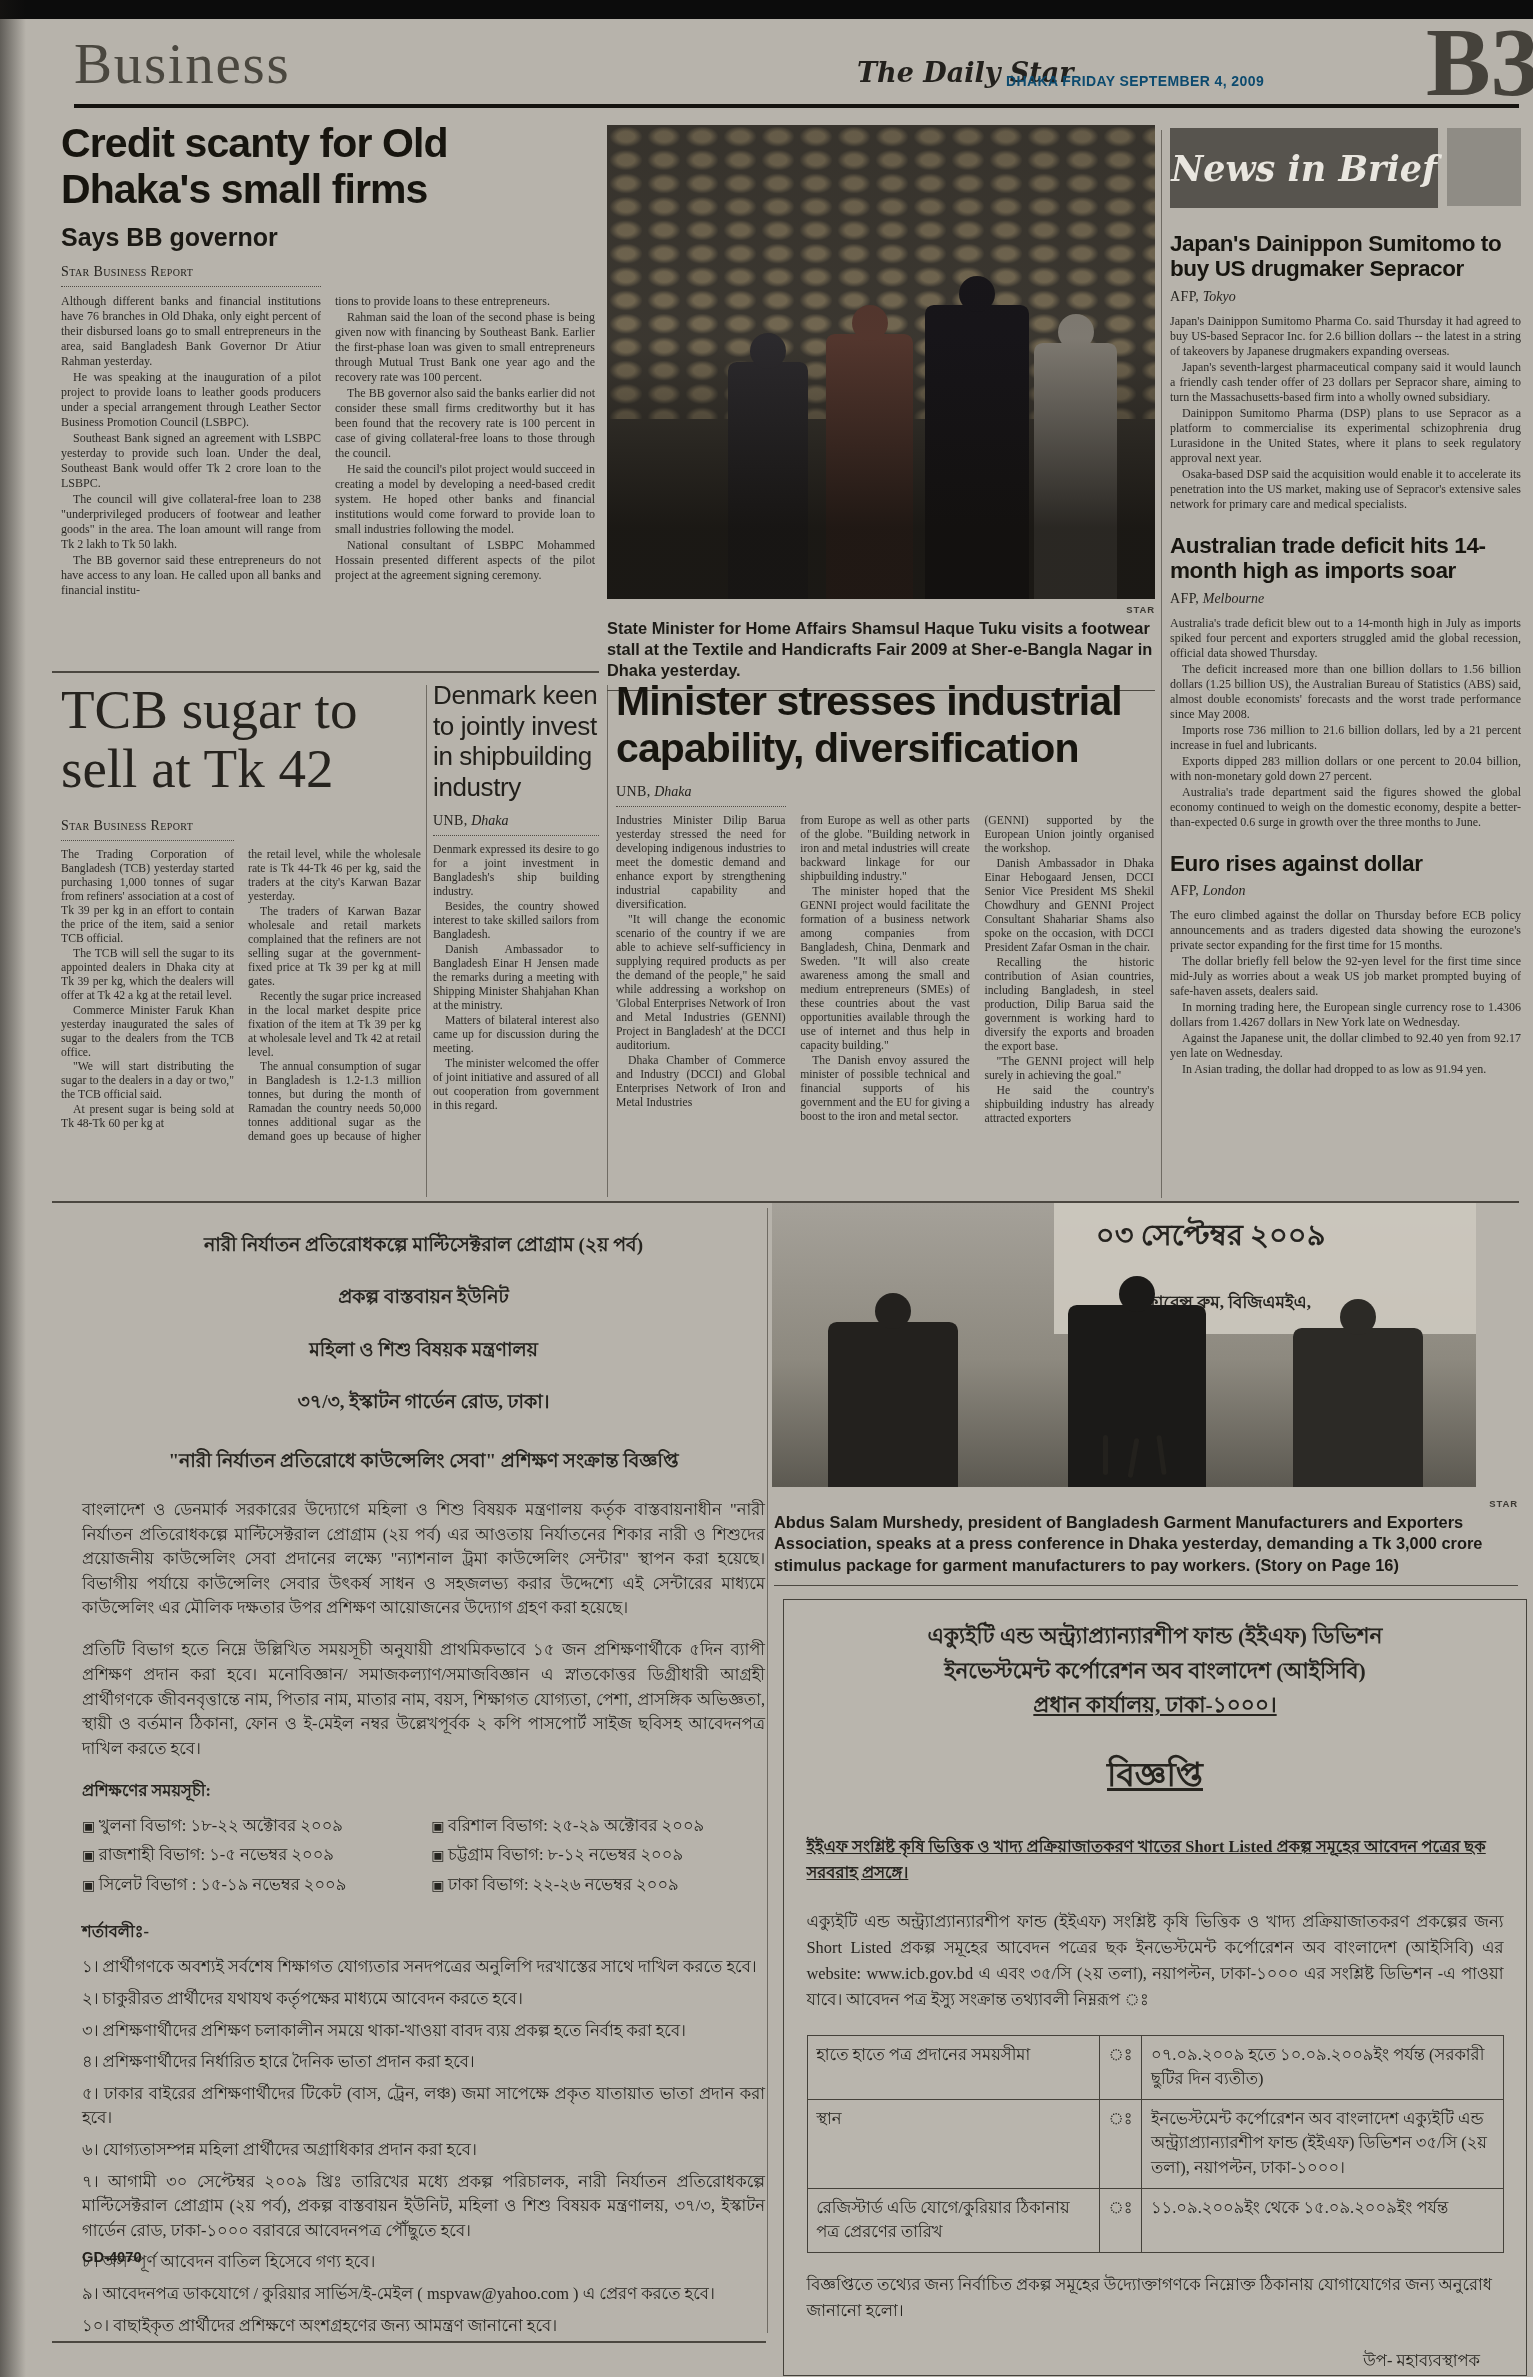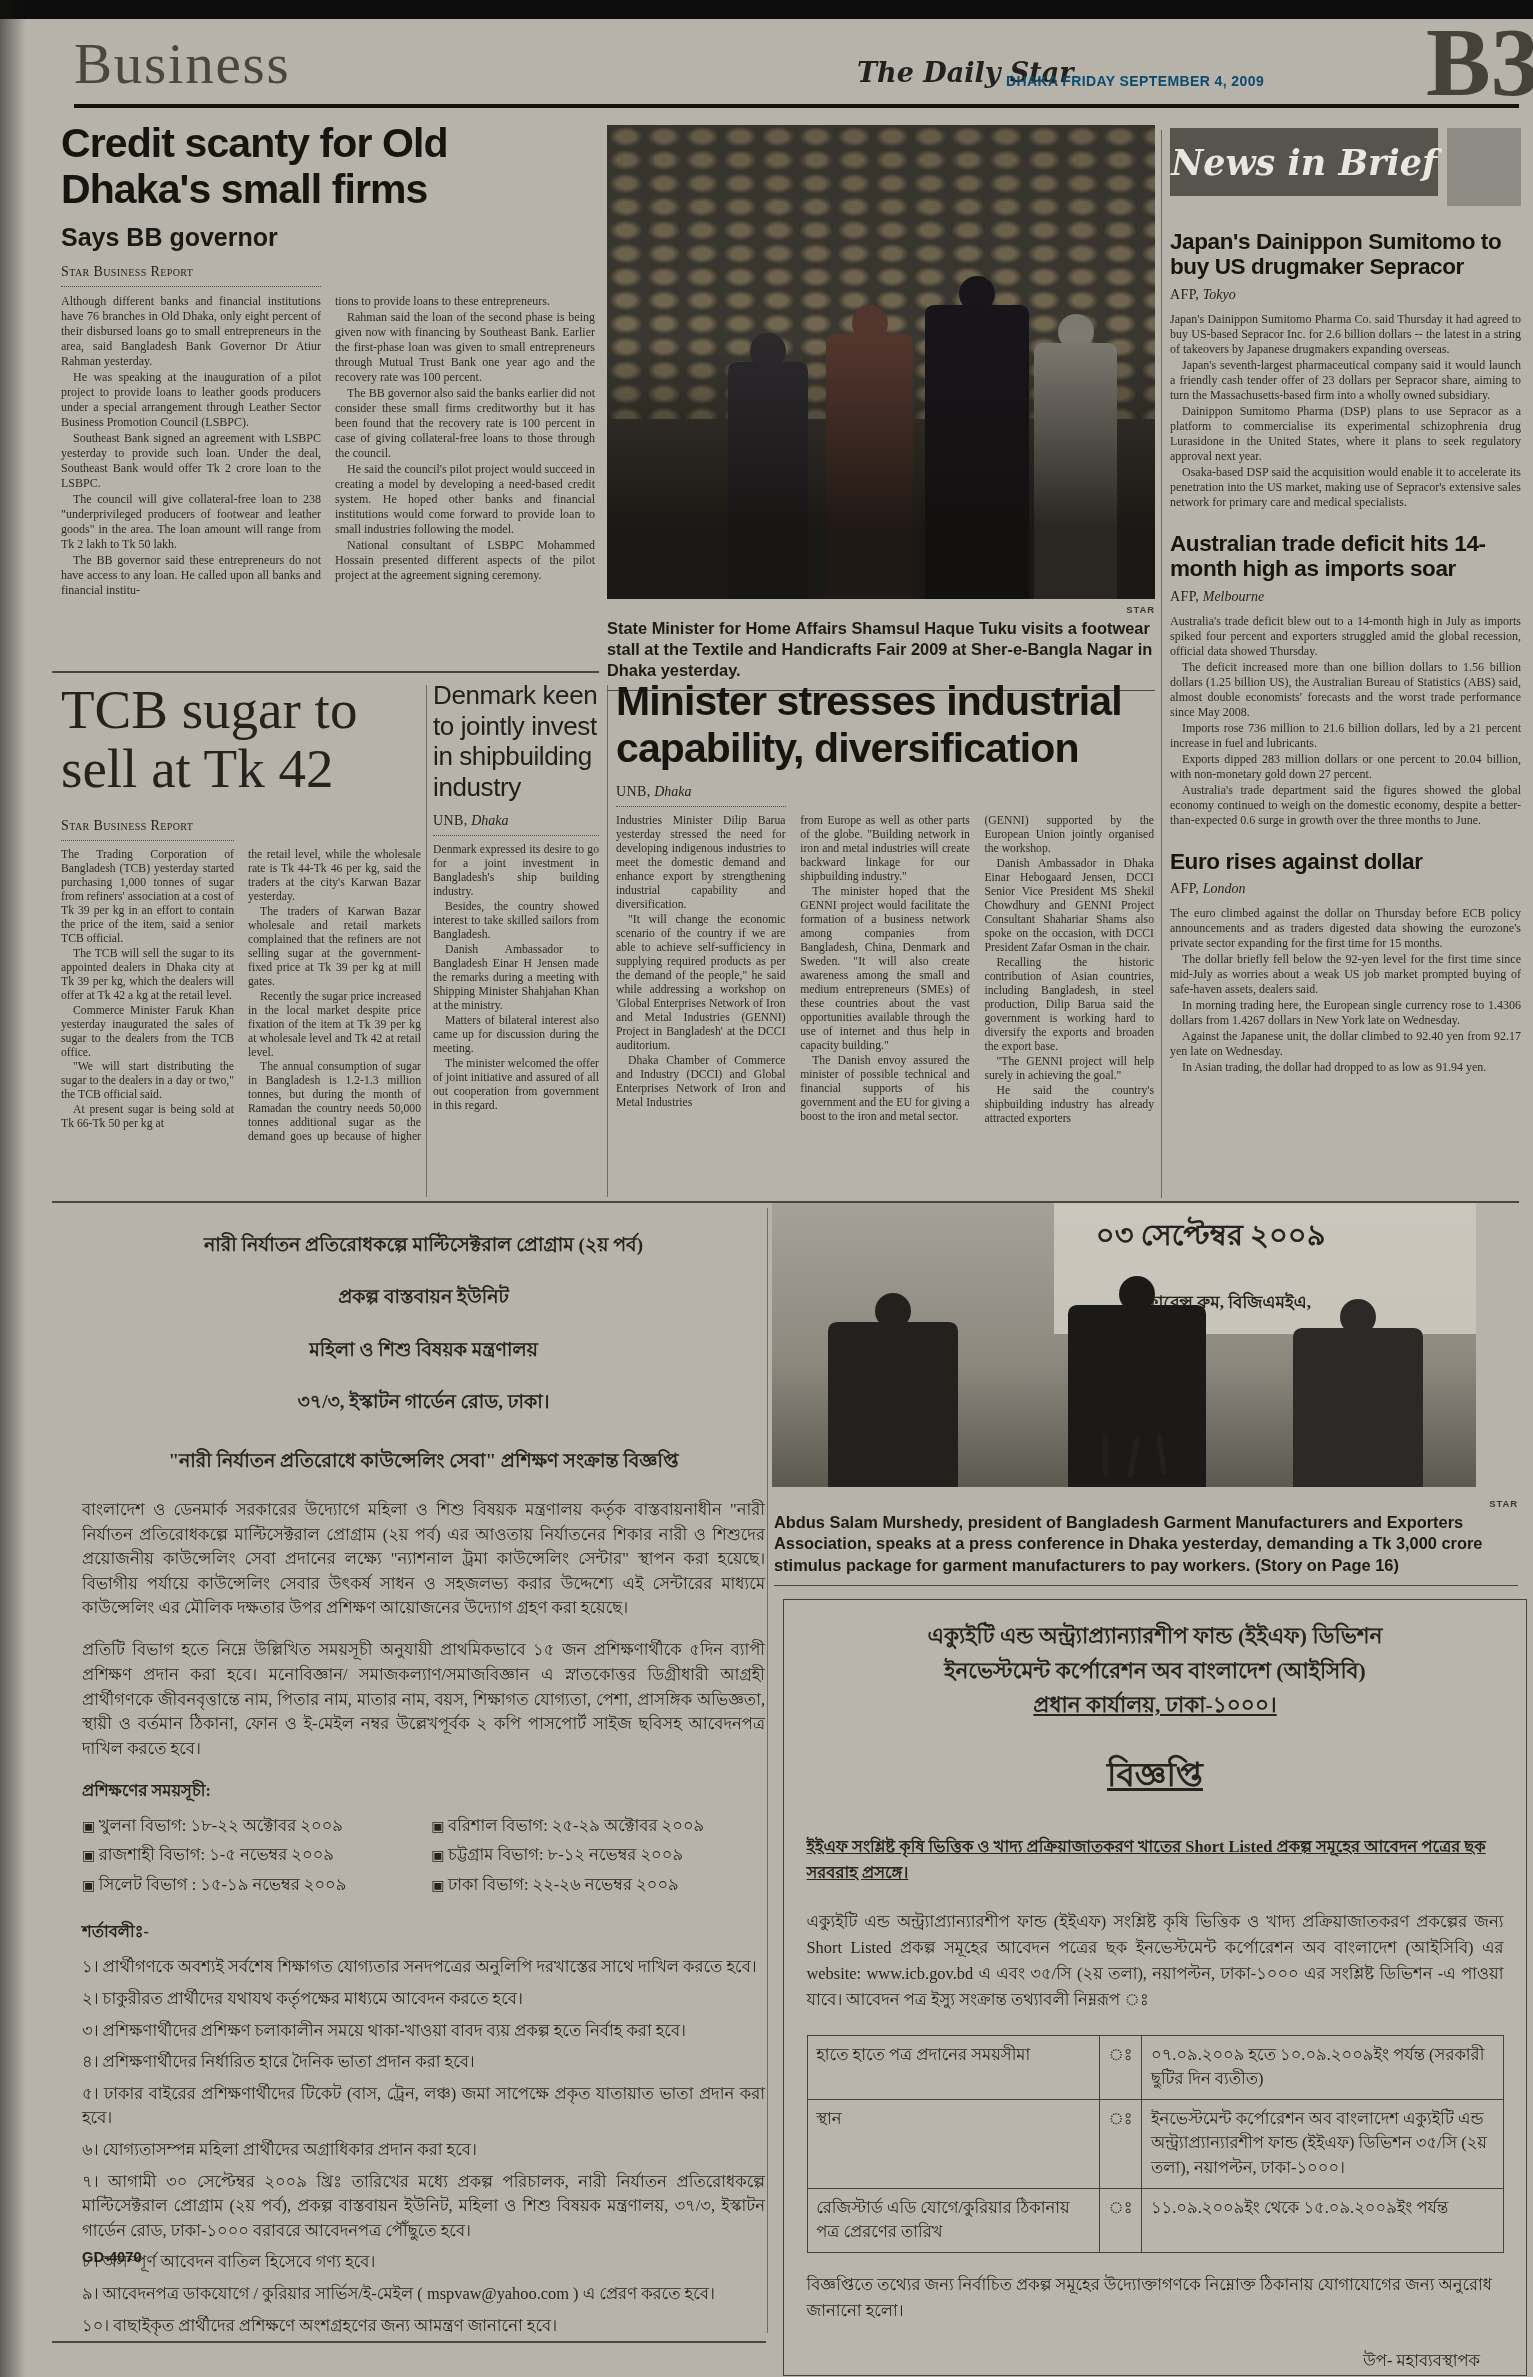--- a/index.html
+++ b/index.html
@@ -41,21 +41,21 @@
   .photo1 .shade{position:absolute;left:0;top:0;width:100%;height:100%;
      background:linear-gradient(rgba(30,27,22,.25),rgba(22,20,17,.1) 45%,rgba(18,16,13,.8) 85%);}
   .fig{position:absolute;border-radius:8.7px 8.7px 0 0;}
   .fig .head{position:absolute;left:50%;transform:translateX(-50%);top:-29px;width:36px;height:36px;border-radius:50%;background:inherit;}
   .caption{position:absolute;font-family:"Liberation Sans",sans-serif;font-weight:bold;color:#1d1b16;}
   .cap1{left:607px;top:604px;width:548px;font-size:16.4px;line-height:1.28;border-bottom:1.7px solid #4b4740;padding-bottom:8.7px;}
   .credit-tag{display:block;text-align:right;font-size:9.5px;color:#3a3731;margin-bottom:1.7px;letter-spacing:0.9px;}
   
   .nib{position:absolute;left:1170px;top:128px;width:351px;}
   .nib-head{display:flex;gap:8.7px;margin-bottom:22.5px;}
-  .nib-head .main{flex:1;height:68px;background:#57544e;display:flex;align-items:center;justify-content:center;}
+  .nib-head .main{flex:1;height:80px;background:#57544e;display:flex;align-items:center;justify-content:center;}
   .nib-head .main span{font-family:"DejaVu Serif",serif;font-style:italic;font-weight:bold;font-size:35px;color:#e9e6df;}
   .nib-head .side{width:74px;height:78px;background:#8f8c85;}
   .nib-item{margin-bottom:21px;}
   .nib-item .t{font-family:"Liberation Sans",sans-serif;font-weight:bold;font-size:22.5px;line-height:1.15;
         letter-spacing:-0.4px;color:#17150f;margin-bottom:7px;}
   .nib-item .byline{margin-bottom:8.7px;}
   .nib-item .body{font-size:12px;line-height:15px;}
   
   .a-tcb{position:absolute;left:61px;top:680px;width:362px;}
   .a-tcb .headline{font-family:"Liberation Serif",serif;font-weight:normal;font-size:55px;line-height:1.08;letter-spacing:0;color:#26231e;}
@@ -226,21 +226,21 @@
     <div style="margin-top:19px;" class="byline">
       <span class="ag">Star Business Report</span>
     </div>
     <div class="dots" style="width:173px;"></div>
     <div class="cols">
       <div class="body">
           <p>The Trading Corporation of Bangladesh (TCB) yesterday started purchasing 1,000 tonnes of sugar from refiners' association at a cost of Tk 39 per kg in an effort to contain the price of the item, said a senior TCB official.</p>
           <p>The TCB will sell the sugar to its appointed dealers in Dhaka city at Tk 39 per kg, which the dealers will offer at Tk 42 a kg at the retail level.</p>
           <p>Commerce Minister Faruk Khan yesterday inaugurated the sales of sugar to the dealers from the TCB office.</p>
           <p>"We will start distributing the sugar to the dealers in a day or two," the TCB official said.</p>
-          <p>At present sugar is being sold at Tk 66-Tk 50 per kg at</p>
+          <p>At present sugar is being sold at Tk 48-Tk 60 per kg at</p>
         </div>
       <div class="body">
           <p>the retail level, while the wholesale rate is Tk 44-Tk 46 per kg, said the traders at the city's Karwan Bazar yesterday.</p>
           <p>The traders of Karwan Bazar wholesale and retail markets complained that the refiners are not selling sugar at the government-fixed price at Tk 39 per kg at mill gates.</p>
           <p>Recently the sugar price increased in the local market despite price fixation of the item at Tk 39 per kg at wholesale level and Tk 42 at retail level.</p>
           <p>The annual consumption of sugar in Bangladesh is 1.2-1.3 million tonnes, but during the month of Ramadan the country needs 50,000 tonnes additional sugar as the demand goes up because of higher consumption.</p>
         </div>
     </div>
   </div>
 

